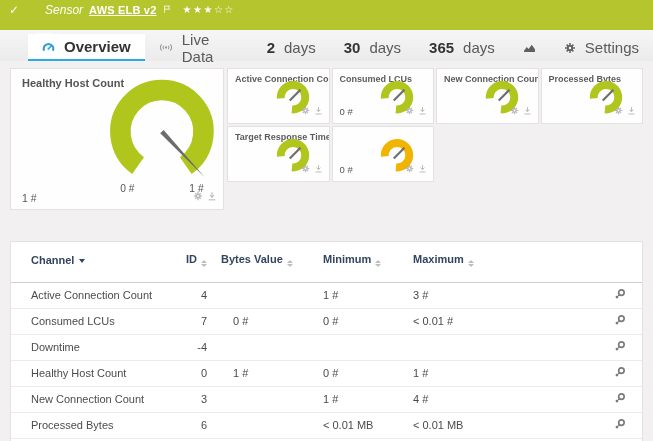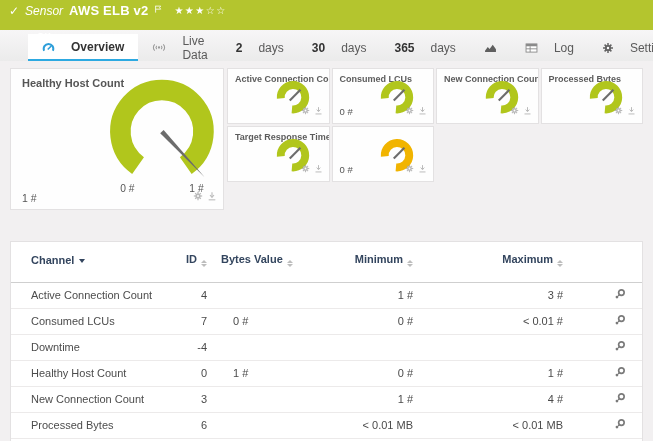--- a/index.html
+++ b/index.html
@@ -6,28 +6,28 @@
   body{
     width:653px;height:441px;overflow:hidden;position:relative;
     background:#f2f0f1;
     font-family:"Liberation Sans","DejaVu Sans",sans-serif;
     -webkit-font-smoothing:antialiased;
   }
   
   .topbar{height:30px;background:#b4c52e;color:#fff;position:relative;}
   .topline{display:flex;align-items:center;gap:6px;padding:3px 0 0 9px;}
   .check{font-size:12px;font-weight:bold;line-height:12px;}
-  .kind{font-style:italic;font-size:12px;}
-  .sensor-name{font-weight:bold;font-size:13px;letter-spacing:.2px;}
+  .kind{font-style:italic;font-size:12px;margin-left:20px;}
+  .sensor-name{font-weight:bold;font-size:11px;letter-spacing:.2px;text-decoration:underline;}
   .flag{margin-top:-5px;}
   .stars{font-size:10px;letter-spacing:1.5px;margin-left:6px;margin-top:-1px;}
   .status-ok{position:absolute;left:37px;top:31px;font-size:9px;font-weight:bold;letter-spacing:.4px;}
   
   .tabs{height:31px;background:linear-gradient(#f7f6f7,#ebebeb);display:flex;align-items:flex-end;padding-left:28px;}
-  .tab{height:27px;display:flex;align-items:center;gap:16px;padding:0 14px;font-size:12px;color:#5a5a5a;cursor:pointer;box-sizing:border-box;}
+  .tab{height:27px;display:flex;align-items:center;gap:9px;padding:0 14px;font-size:15px;color:#5a5a5a;cursor:pointer;box-sizing:border-box;}
   .tab.active{background:#fff;border-bottom:2px solid #2da9e1;color:#333;font-weight:bold;}
   .tab .num{font-weight:bold;color:#333;}
   .tab .ticon{display:inline-flex;align-items:center;}
   
   .content{padding:7px 10px 0;}
   .gauges{position:relative;height:143px;}
   .panel{background:#fefefe;border:1px solid #e3e1e2;box-sizing:border-box;position:relative;}
   .big-panel{position:absolute;left:0;top:0;width:214px;height:142px;}
   .bp-title{font-size:11px;font-weight:bold;color:#555;padding:8px 0 0 11px;}
   .bp-gauge{position:absolute;right:-8px;top:2px;}
@@ -38,21 +38,21 @@
   .sp-title{font-size:9px;font-weight:bold;color:#5c5c5c;padding:5px 4px 0 7px;white-space:nowrap;overflow:hidden;}
   .sp-gauge{position:absolute;right:15px;top:9px;}
   .sp-value{position:absolute;left:7px;bottom:6px;font-size:9.5px;color:#555;}
   .gauge-label{font-size:9.5px;fill:#555;font-family:"Liberation Sans",sans-serif;}
   
   .table-panel{margin-top:30px;background:#fff;border:1px solid #e3e1e2;border-bottom:none;padding-top:5px;min-height:200px;}
   table{width:100%;border-collapse:collapse;font-size:11px;color:#4a4a4a;table-layout:fixed;}
   thead th{color:#33455e;font-weight:bold;text-align:left;padding:6px 0 15px;border-bottom:1px solid #cfcfcf;font-size:11px;}
   tbody td{padding:5px 0 6px;border-bottom:1px solid #eceaea;}
   th.c-id,td.c-id{text-align:right;}
-  th.c-min,td.c-min,th.c-max,td.c-max{text-align:right;}
+  th.c-min,td.c-min,th.c-max,td.c-max{text-align:left;}
   th.c-channel{padding-left:20px;}
   td.c-channel{padding-left:20px;color:#4c4c4c;}
   th.c-last{padding-left:14px;}
   td.c-last{padding-left:26px;}
   td.c-act,th.c-act{text-align:right;padding-right:16px;}
   .sort-both{display:inline-flex;flex-direction:column;gap:1px;margin-left:4px;vertical-align:0px;}
   .sort-both i{display:block;width:0;height:0;border-left:3px solid transparent;border-right:3px solid transparent;}
   .sort-both .u{border-bottom:3.5px solid #bdbdbd;}
   .sort-both .d{border-top:3.5px solid #bdbdbd;}
   .sort-desc{display:inline-block;margin-left:5px;width:0;height:0;border-left:3.5px solid transparent;border-right:3.5px solid transparent;border-top:4.5px solid #33455e;vertical-align:1px;}
@@ -114,31 +114,20 @@
     <div class="tab">
       <span class="num">365</span>
       <span>days</span>
     </div>
     <div class="tab">
       <span class="ticon">
         <svg viewBox="0 0 14 11" width="13" height="10">
           <path d="M1 10 L1 8.5 4 4.5 6 6.5 9.5 2 13 7 13 10 Z" fill="#5f5f5f"></path>
         </svg>
       </span>
-    </div>
-    <div class="tab">
-      <span class="ticon">
-        <svg viewBox="0 0 14 11" width="13" height="10">
-          <rect x="1" y="1" width="12" height="9" fill="#fff" stroke="#8a8a8a"></rect>
-          <rect x="1" y="1" width="12" height="2.6" fill="#8a8a8a"></rect>
-          <line x1="1" y1="6.4" x2="13" y2="6.4" stroke="#8a8a8a"></line>
-          <line x1="5.5" y1="3.6" x2="5.5" y2="10" stroke="#8a8a8a"></line>
-        </svg>
-      </span>
-      <span>Log</span>
     </div>
     <div class="tab">
       <span class="ticon">
         <svg viewBox="0 0 12 12" width="12" height="12">
           <g stroke="#636363" stroke-width="1.5">
             <line x1="6" y1="1" x2="6" y2="11"></line>
             <line x1="1" y1="6" x2="11" y2="6"></line>
             <line x1="2.6" y1="2.6" x2="9.4" y2="9.4"></line>
             <line x1="9.4" y1="2.6" x2="2.6" y2="9.4"></line>
           </g>

